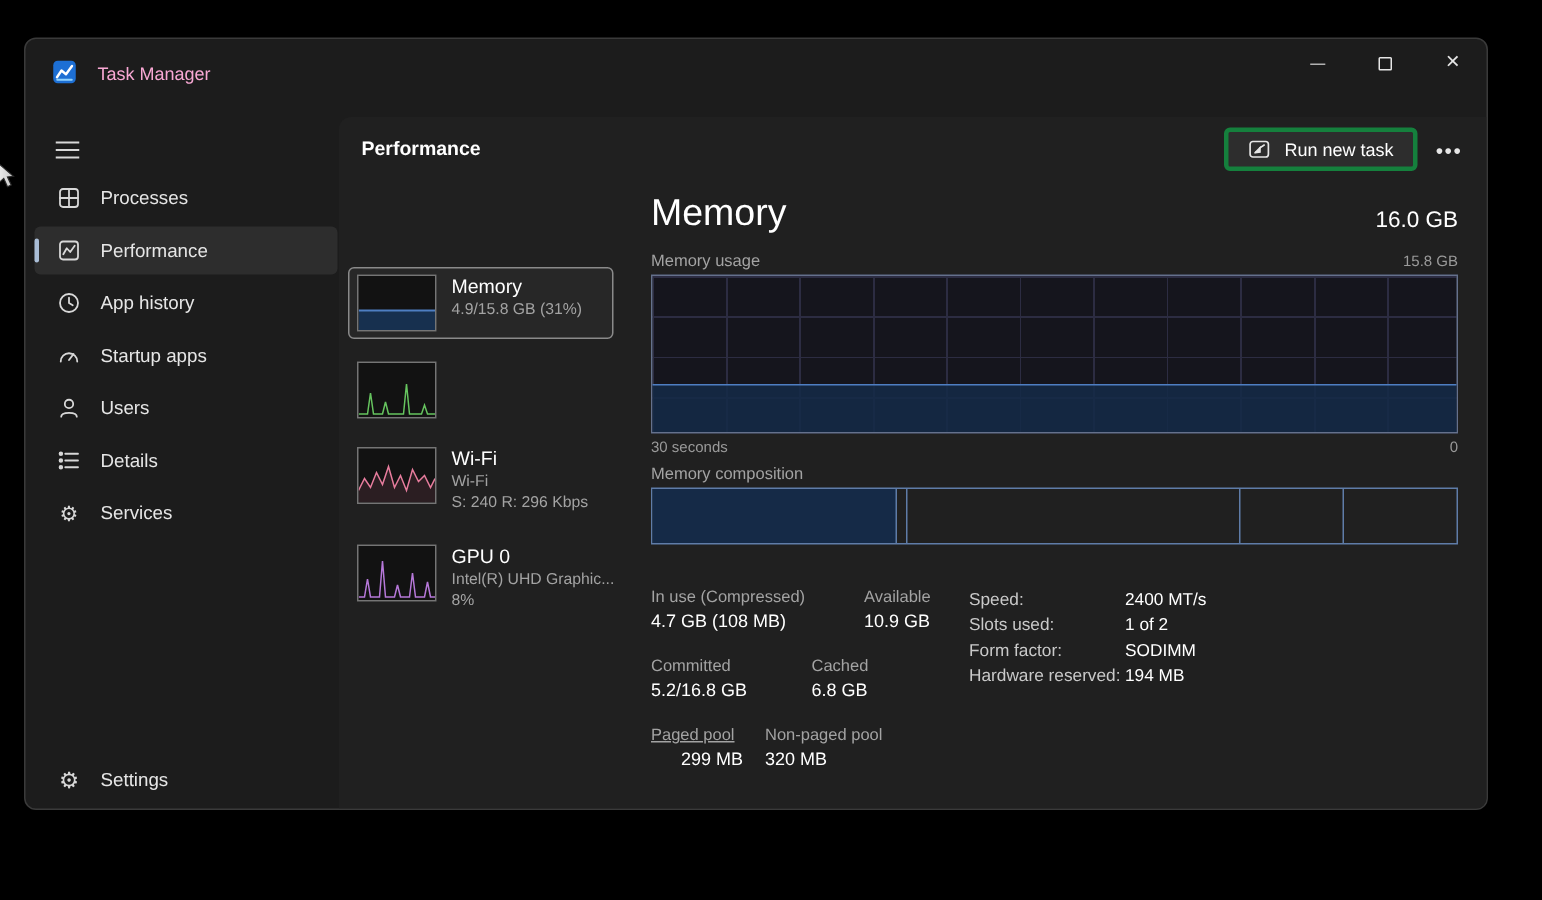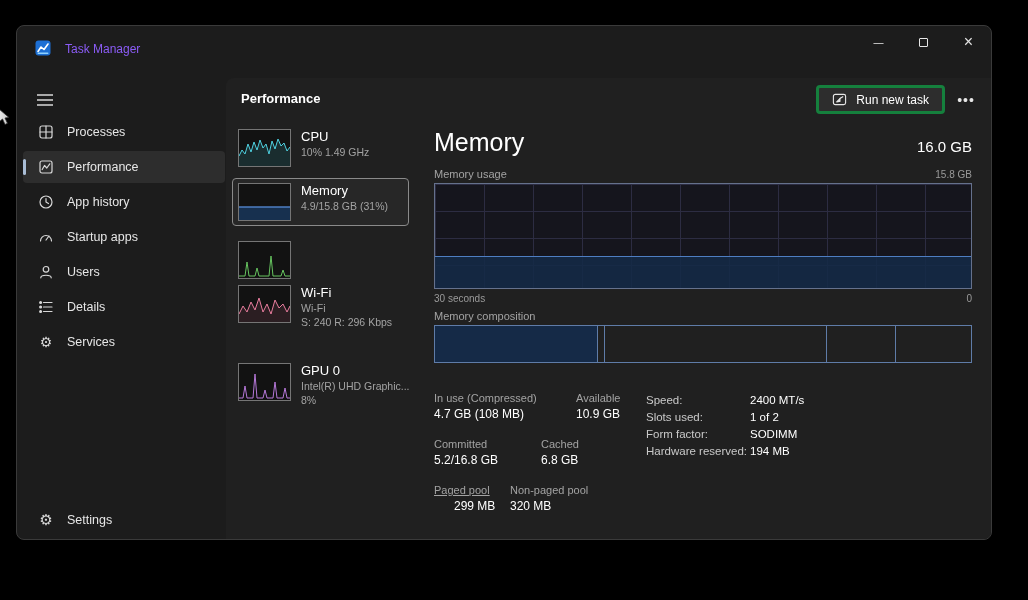--- a/index.html
+++ b/index.html
@@ -7,21 +7,21 @@
     font-family:"Liberation Sans", sans-serif; color:#fff; }
   .screen { position:relative; width:1028px; height:600px; }
 
   .window { position:absolute; left:16px; top:25px; width:976px; height:515px;
     background:#1c1c1c; border-radius:8px; border:1px solid #3a3a3a;
     box-shadow:0 10px 30px rgba(0,0,0,.7); overflow:hidden; }
 
   
   .titlebar { position:absolute; top:0; left:0; right:0; height:44px; }
   .app-icon { position:absolute; left:18px; top:14px; width:16px; height:16px; }
-  .win-title { position:absolute; left:48px; top:16px; font-size:12px; color:#8b5cf6; }
+  .win-title { position:absolute; left:48px; top:16px; font-size:12px; color:#f9a8d4; }
   .win-controls { position:absolute; right:0; top:0; display:flex; }
   .win-btn { width:45px; height:32px; display:flex; align-items:center; justify-content:center;
     background:transparent; border:none; color:#e6e6e6; font-size:13px; cursor:pointer; }
   .max-box { width:9px; height:9px; border:1px solid #e6e6e6; border-radius:1px; display:inline-block; }
 
   
   .menu-btn { position:absolute; left:12px; top:58px; width:32px; height:32px; border:none;
     background:transparent; border-radius:4px; display:flex; align-items:center; justify-content:center; cursor:pointer; }
 
   
@@ -209,32 +209,20 @@
           <rect x="1.5" y="2.5" width="13" height="11" rx="2"></rect>
           <polyline points="5,10.5 8.5,7 8.5,10 5,10.5" fill="#e6e6e6"></polyline>
           <line x1="8.5" y1="7" x2="11.5" y2="5"></line>
         </svg>
         <span>Run new task</span>
       </button>
       <button class="more-btn">
         <span>•••</span>
       </button>
 
-      <div class="perf-card" style="top:46px; height:48px;">
-        <span class="preview">
-          <svg viewBox="0 0 51 36" preserveAspectRatio="none">
-            <polygon points="0,26 3,20 6,24 9,14 12,22 15,12 18,20 21,10 24,18 27,14 30,24 33,11 36,19 39,9 42,16 45,13 48,21 51,17 51,36 0,36" fill="rgba(79,209,224,0.14)"></polygon>
-            <polyline points="0,26 3,20 6,24 9,14 12,22 15,12 18,20 21,10 24,18 27,14 30,24 33,11 36,19 39,9 42,16 45,13 48,21 51,17" fill="none" stroke="#4fd1e0" stroke-width="1"></polyline>
-          </svg>
-        </span>
-        <span>
-          <div class="card-name">CPU</div>
-          <div class="card-sub">10% 1.49 GHz</div>
-        </span>
-      </div>
 
       <div class="perf-card selected" style="top:100px; height:48px;">
         <span class="preview">
           <svg viewBox="0 0 51 36" preserveAspectRatio="none">
             <rect x="0" y="23" width="51" height="13" fill="#17304f"></rect>
             <line x1="0" y1="23" x2="51" y2="23" stroke="#4e7ec2" stroke-width="1.3"></line>
           </svg>
         </span>
         <span>
           <div class="card-name">Memory</div>
@@ -243,21 +231,21 @@
       </div>
 
       <div class="perf-card" style="top:158px; height:52px;">
         <span class="preview">
           <svg viewBox="0 0 51 36" preserveAspectRatio="none">
             <polyline points="0,34 6,34 8,20 10,34 16,34 18,26 20,34 30,34 32,14 34,34 42,34 44,28 46,34 51,34" fill="none" stroke="#66c45f" stroke-width="1"></polyline>
           </svg>
         </span>
       </div>
 
-      <div class="perf-card" style="top:202px; height:52px;">
+      <div class="perf-card" style="top:215px; height:52px;">
         <span class="preview">
           <svg viewBox="0 0 51 36" preserveAspectRatio="none">
             <polygon points="0,28 4,20 8,26 12,16 16,24 20,12 24,26 28,18 32,28 36,14 40,22 44,18 48,26 51,20 51,36 0,36" fill="rgba(232,125,158,0.12)"></polygon>
             <polyline points="0,28 4,20 8,26 12,16 16,24 20,12 24,26 28,18 32,28 36,14 40,22 44,18 48,26 51,20" fill="none" stroke="#e87d9e" stroke-width="1"></polyline>
           </svg>
         </span>
         <span>
           <div class="card-name">Wi-Fi</div>
           <div class="card-sub">Wi-Fi</div>
           <div class="card-sub">S: 240 R: 296 Kbps</div>

